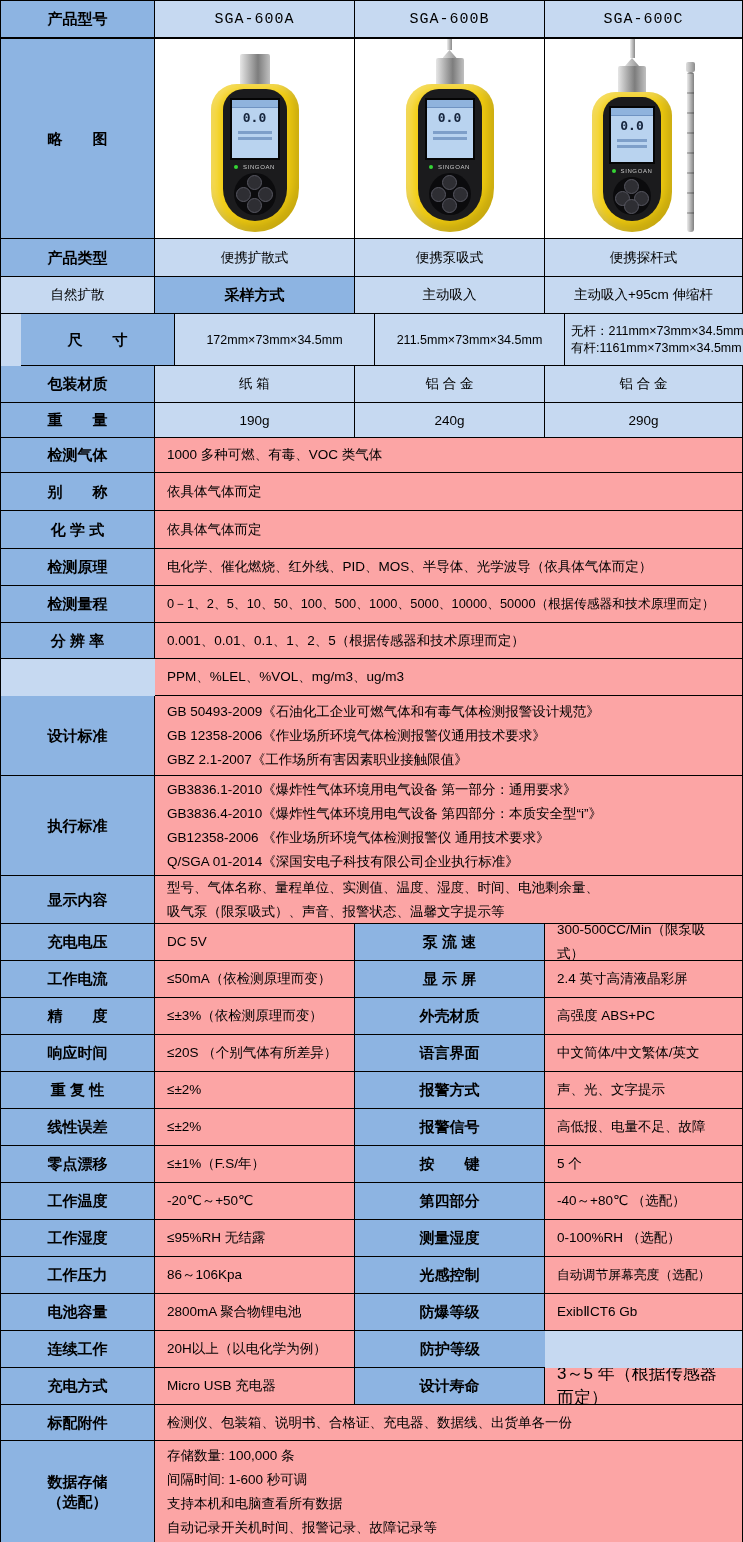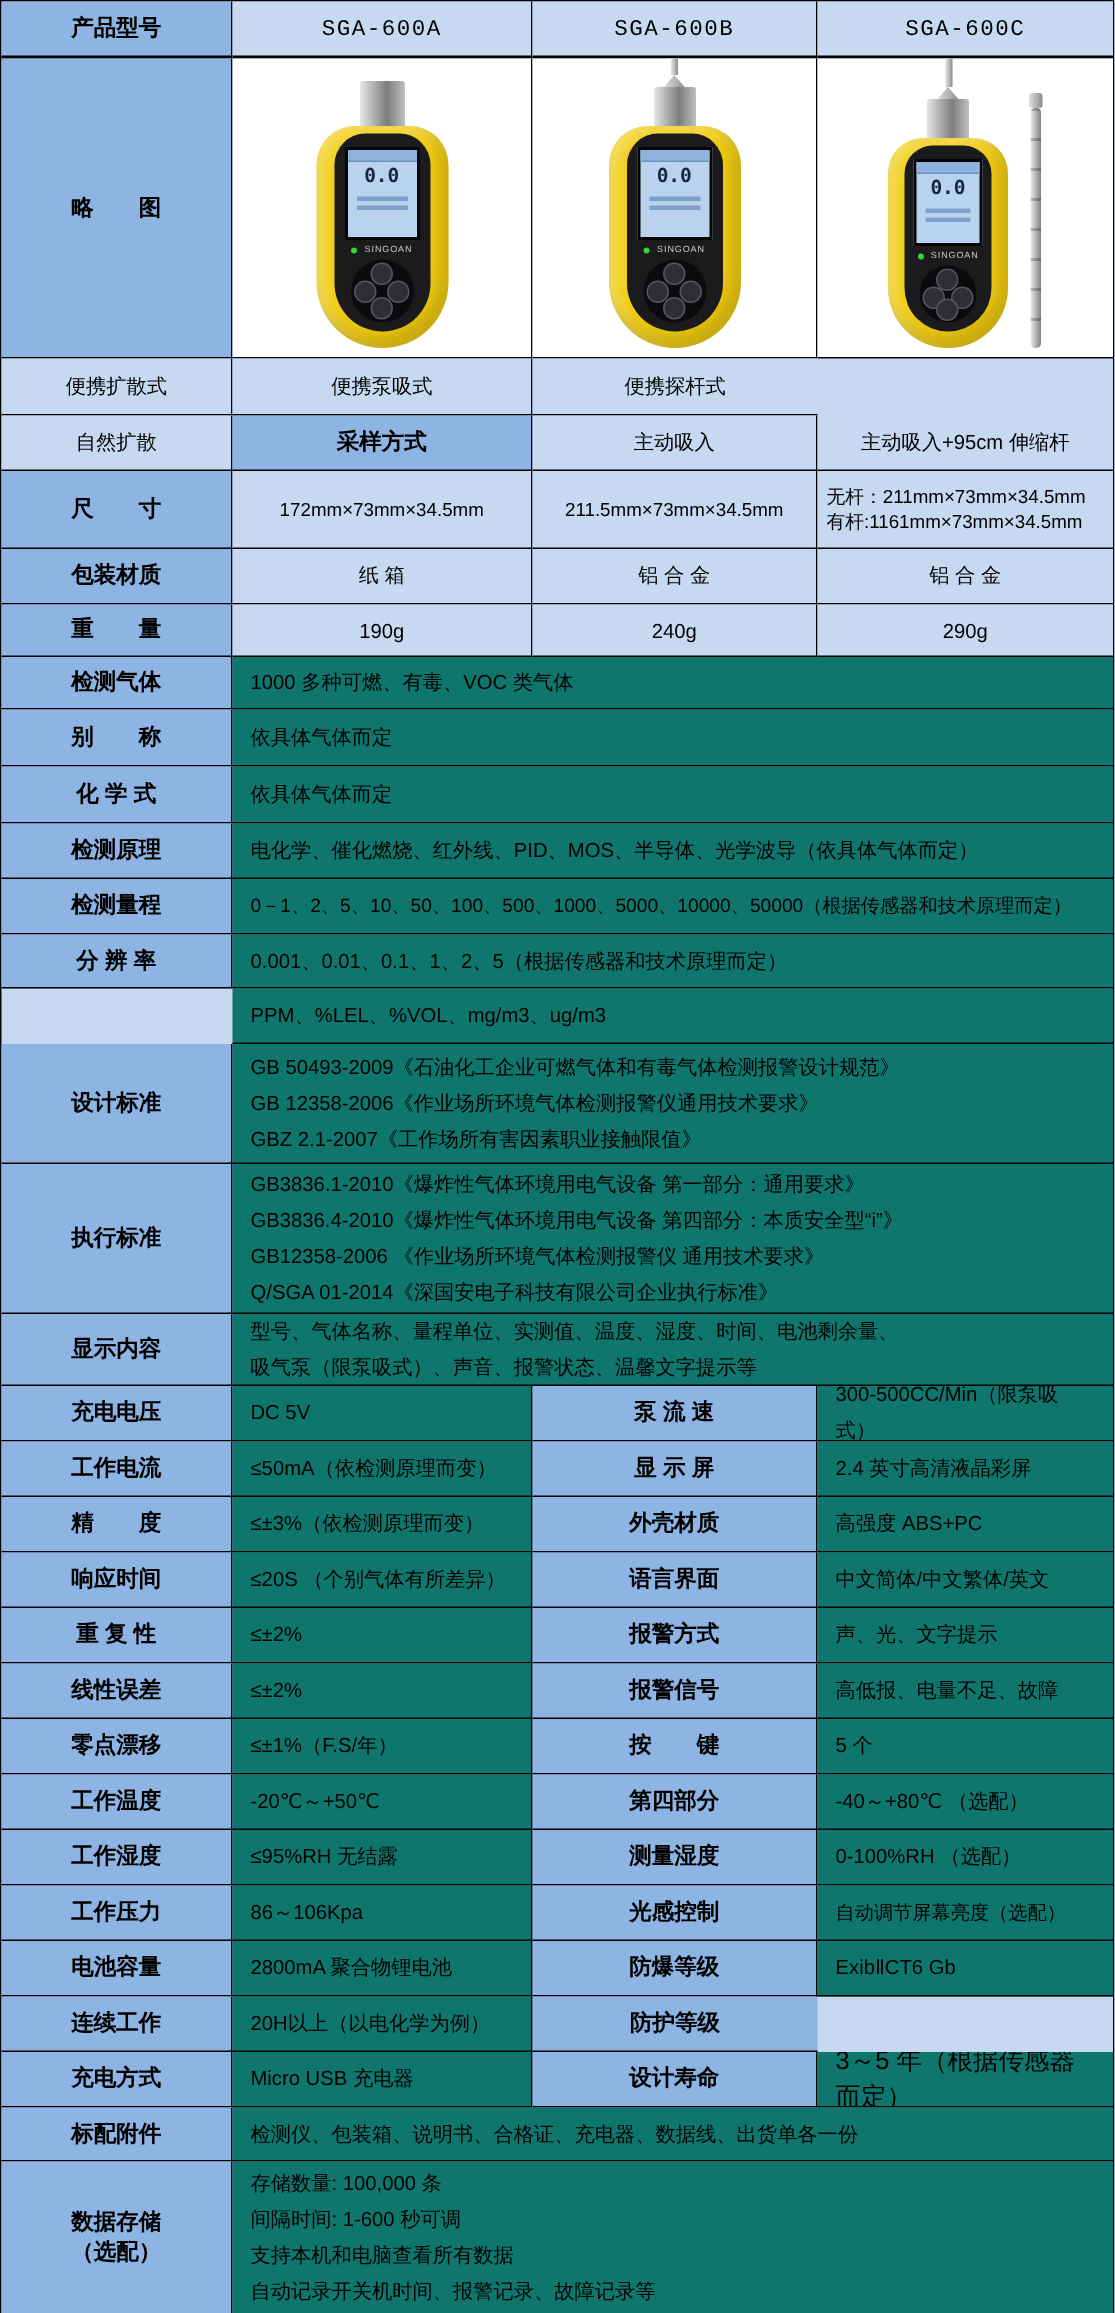--- a/index.html
+++ b/index.html
@@ -5,27 +5,27 @@
   html,body{margin:0;padding:0;background:#fff;}
   body{width:743px;font-family:"Liberation Sans","DejaVu Sans",sans-serif;color:#000;}
   .tbl{width:743px;border:1px solid #000;box-sizing:border-box;background:#C6D9F1;}
   .row{display:grid;grid-template-columns:154px 200px 190px 197px;box-sizing:border-box;}
   .cell{box-sizing:border-box;border-right:1px solid #000;border-bottom:1px solid #000;
         display:flex;flex-direction:column;justify-content:center;overflow:hidden;}
   .cell:last-child{border-right:none;}
   .row:last-child .cell{border-bottom:none;}
   .lab{background:#8DB4E2;align-items:center;text-align:center;font-weight:bold;font-size:15px;line-height:20px;}
   .v{background:#C6D9F1;align-items:center;text-align:center;font-size:13.5px;}
-  .vl{background:#0f766e;align-items:flex-start;text-align:left;padding-left:12px;padding-right:16px;font-size:13.5px;line-height:24px;}
+  .vl{background:#fca5a5;align-items:flex-start;text-align:left;padding-left:12px;padding-right:16px;font-size:13.5px;line-height:24px;}
   .img{background:#fff;align-items:center;justify-content:flex-end;padding-bottom:6px;}
   .span3{grid-column:2/5;}
   .hdr .cell{border-bottom-width:2px;}
   .hdr .v{font-size:15px;letter-spacing:1px;font-family:"Liberation Mono","DejaVu Sans Mono",monospace;}
   
-  .h38{height:38px;} .h200{height:200px;} .h37{height:37px;} .h52{height:52px;}
+  .h38{height:38px;} .h200{height:200px;} .h37{height:37px;} .h52{height:52px;margin-left:20px;}
   .h35{height:35px;} .h36{height:36px;} .h80{height:80px;} .h100{height:100px;}
   .h48{height:48px;} .h102{height:102px;}
   .tight{line-height:17px;padding:2px 4px 2px 6px;font-size:12.5px;align-items:flex-start;text-align:center;}
   .ln{display:block;}
   
   .devwrap{display:flex;align-items:flex-end;gap:14px;}
   .dev{display:flex;flex-direction:column;align-items:center;}
   .probe{width:5px;height:40px;background:linear-gradient(90deg,#eee,#8a8a8a);border-radius:2px 2px 0 0;}
   .cone{width:14px;height:8px;background:linear-gradient(90deg,#ddd,#909090);clip-path:polygon(50% 0,100% 100%,0 100%);}
   .head{width:28px;height:28px;background:linear-gradient(90deg,#e6e6e6,#7d7d7d 60%,#c0c0c0);border-radius:2px 2px 0 0;}
@@ -145,20 +145,21 @@
         </div>
         <div class="rodwrap">
             <div class="rodtip"></div>
             <div class="rod"></div>
           </div>
       </div>
     </div>
   </div>
 
   <div class="row h38">
+    <div class="cell lab">产品类型</div>
     <div class="cell v">便携扩散式</div>
     <div class="cell v">便携泵吸式</div>
     <div class="cell v">便携探杆式</div>
   </div>
 
   <div class="row h37">
     <div class="cell v">自然扩散</div>
     <div class="cell lab">采样方式</div>
     <div class="cell v">主动吸入</div>
     <div class="cell v">主动吸入+95cm 伸缩杆</div>

